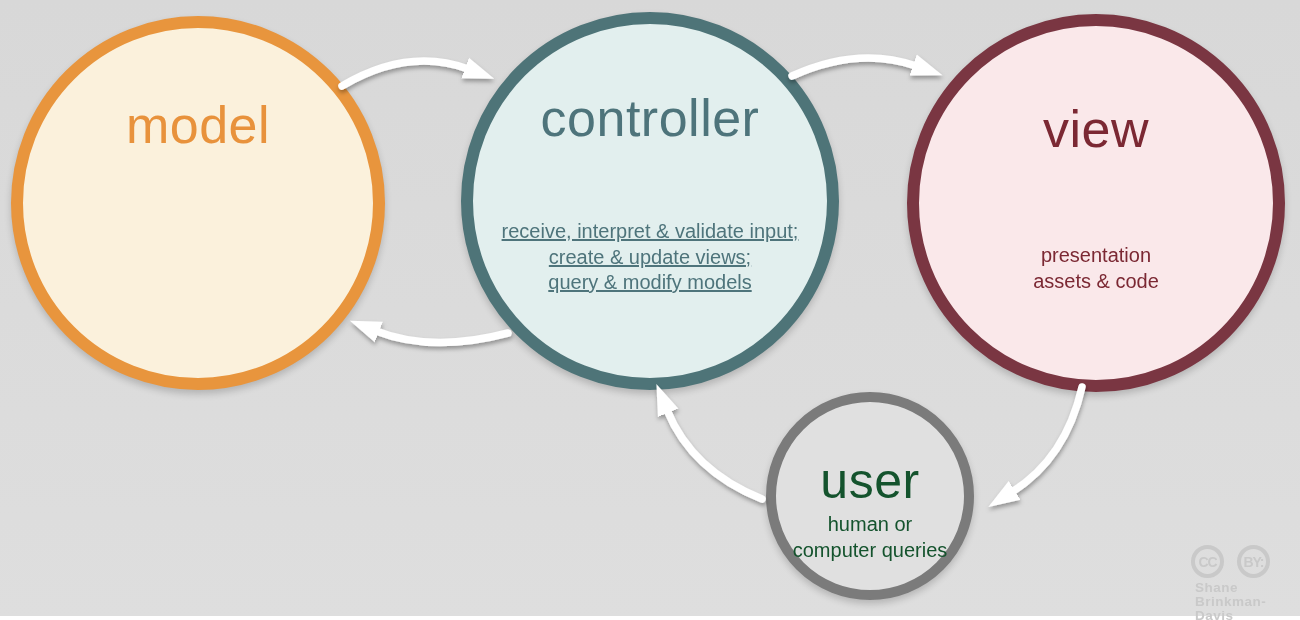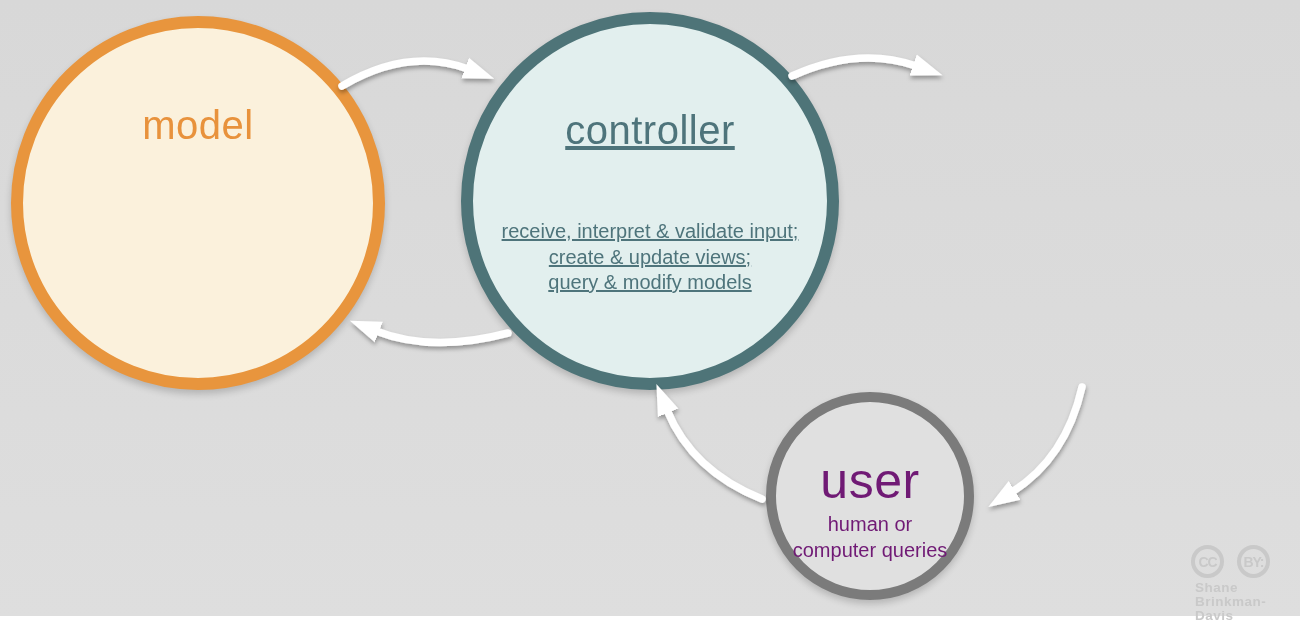--- a/index.html
+++ b/index.html
@@ -32,26 +32,26 @@
     z-index: 2;
   }
   .node-model      { left: 11px;  top: 16px;  width: 374px; height: 374px; }
   .node-controller { left: 461px; top: 12px;  width: 378px; height: 378px; }
   .node-view       { left: 907px; top: 14px;  width: 378px; height: 378px; }
   .node-user       { left: 766px; top: 392px; width: 208px; height: 208px; border-width: 10px; }
 
   .node-title {
     position: absolute; left: 0; width: 100%;
     text-align: center;
-    font-size: 40px; line-height: 52px;
+    font-size: 52px; line-height: 52px;
     font-weight: 400;
     letter-spacing: 0.5px;
   }
   .node-model      .node-title { top: 71px; }
-  .node-controller .node-title { top: 80px; text-decoration: underline; }
+  .node-controller .node-title { top: 68px; }
   .node-view       .node-title { top: 77px; }
   .node-user       .node-title { top: 54px; font-size: 50px; line-height: 50px; }
 
   .node-desc {
     position: absolute; left: 0; width: 100%;
     text-align: center;
     font-size: 20px; line-height: 25.5px;
     white-space: pre-line;
   }
   .node-model      .node-desc { top: 201px; }
@@ -90,22 +90,27 @@
     <div class="node-title">model</div>
   </div>
 
   <div class="node node-controller" style="border-color: rgb(78, 116, 120); background: rgb(226, 239, 238); color: rgb(78, 116, 123);">
     <div class="node-title">controller</div>
     <div class="node-desc">receive, interpret &amp; validate input;
 create &amp; update views;
 query &amp; modify models</div>
   </div>
 
+  <div class="node node-view" style="border-color: rgb(122, 54, 66); background: rgb(250, 232, 234); color: rgb(123, 40, 51);">
+    <div class="node-title">view</div>
+    <div class="node-desc">presentation
+assets &amp; code</div>
+  </div>
 
-  <div class="node node-user" style="border-color: rgb(123, 123, 123); background: rgb(224, 224, 224); color: #701a75;">
+  <div class="node node-user" style="border-color: rgb(123, 123, 123); background: rgb(224, 224, 224); color: #14532d;">
     <div class="node-title">user</div>
     <div class="node-desc">human or
 computer queries</div>
   </div>
 
   <svg class="arrows" viewBox="0 0 1300 620">
     <defs>
       <marker id="ah" markerUnits="userSpaceOnUse" markerWidth="36" markerHeight="26" refX="3" refY="12" orient="auto">
         <path d="M0,1 L31,12 L0,23 Z" fill="#FFFFFF"></path>
       </marker>

